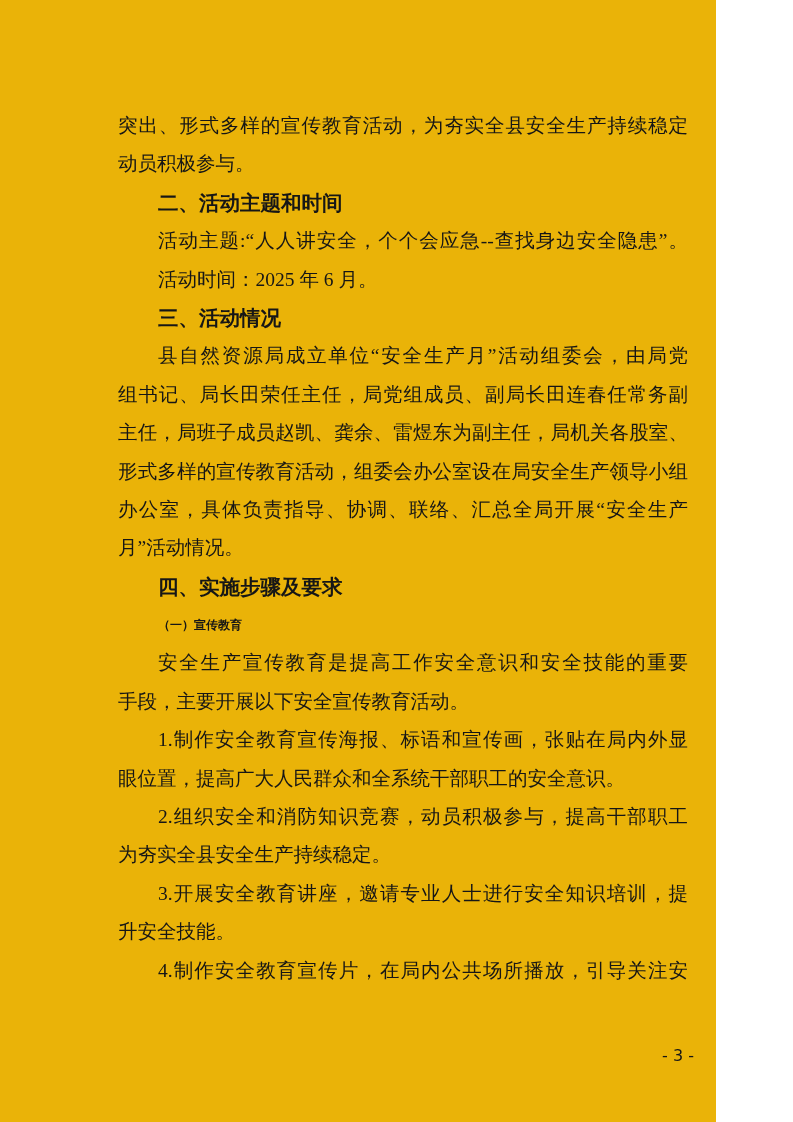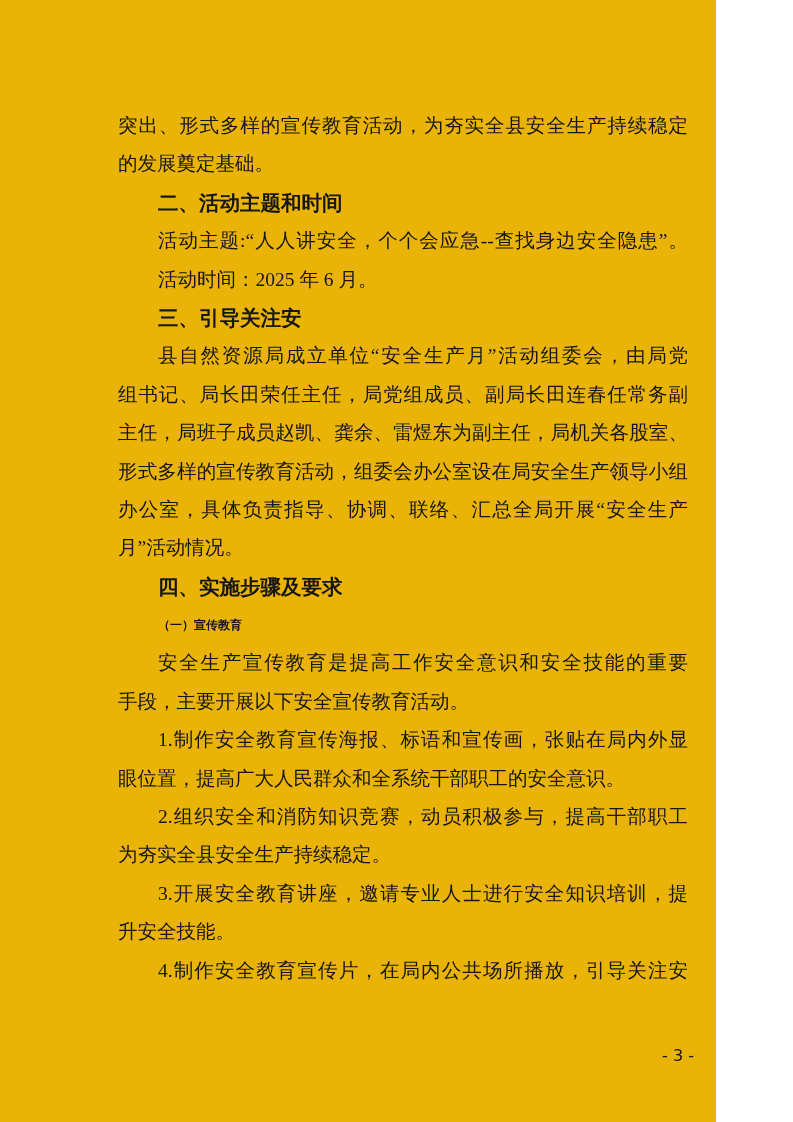--- a/index.html
+++ b/index.html
@@ -59,25 +59,25 @@
     text-align: center;
     white-space: pre;
   }
 </style>
 </head>
 <body>
 
 <div class="page">
   <div class="text-block">
     <div class="line fill">突出、形式多样的宣传教育活动，为夯实全县安全生产持续稳定</div>
-    <div class="line">的发展奠定基础。</div>
+    <div class="line">动员积极参与。</div>
     <div class="line h1 indent">二、活动主题和时间</div>
     <div class="line indent fill">活动主题:“人人讲安全，个个会应急--查找身边安全隐患”。</div>
     <div class="line indent">活动时间：2025 年 6 月。</div>
-    <div class="line h1 indent">三、引导关注安</div>
+    <div class="line h1 indent">三、活动情况</div>
     <div class="line indent fill">县自然资源局成立单位“安全生产月”活动组委会，由局党</div>
     <div class="line fill">组书记、局长田荣任主任，局党组成员、副局长田连春任常务副</div>
     <div class="line fill">主任，局班子成员赵凯、龚余、雷煜东为副主任，局机关各股室、</div>
     <div class="line fill">形式多样的宣传教育活动，组委会办公室设在局安全生产领导小组</div>
     <div class="line fill">办公室，具体负责指导、协调、联络、汇总全局开展“安全生产</div>
     <div class="line">月”活动情况。</div>
     <div class="line h1 indent">四、实施步骤及要求</div>
     <div class="line kai indent">（一）宣传教育</div>
     <div class="line indent fill">安全生产宣传教育是提高工作安全意识和安全技能的重要</div>
     <div class="line">手段，主要开展以下安全宣传教育活动。</div>

